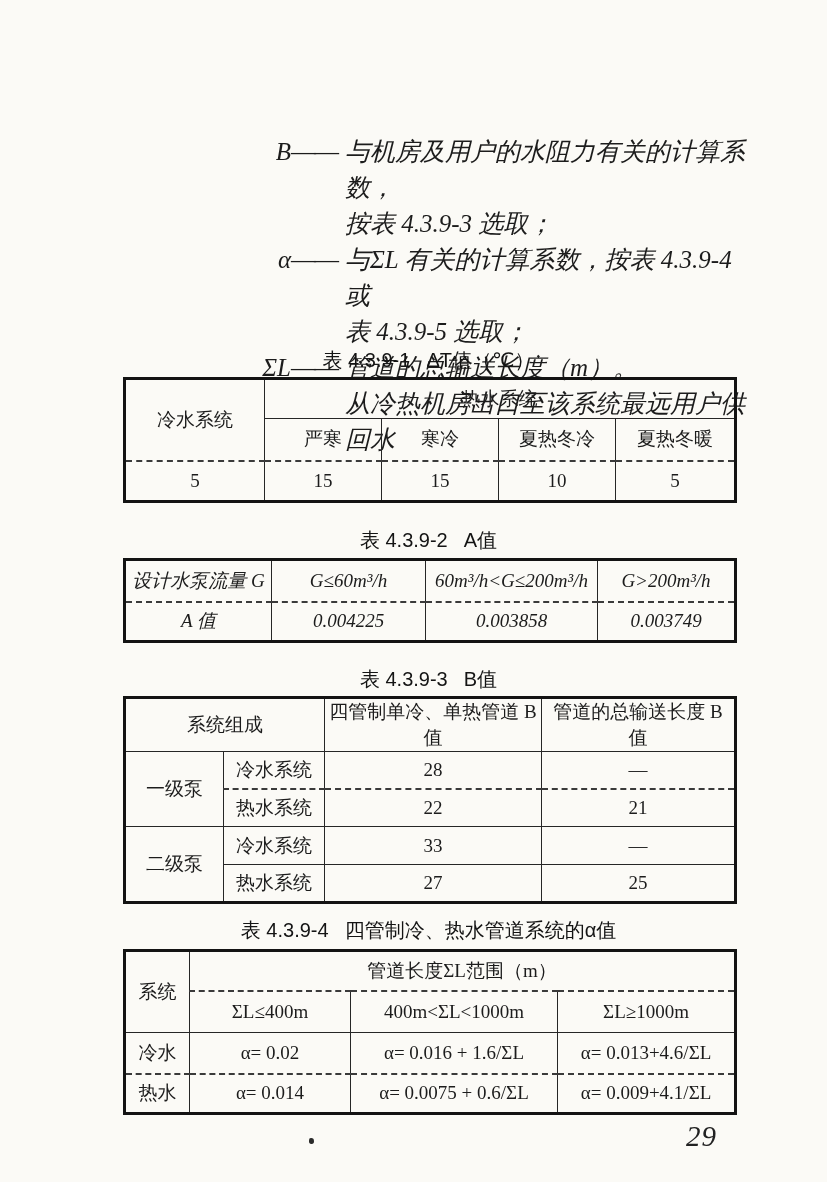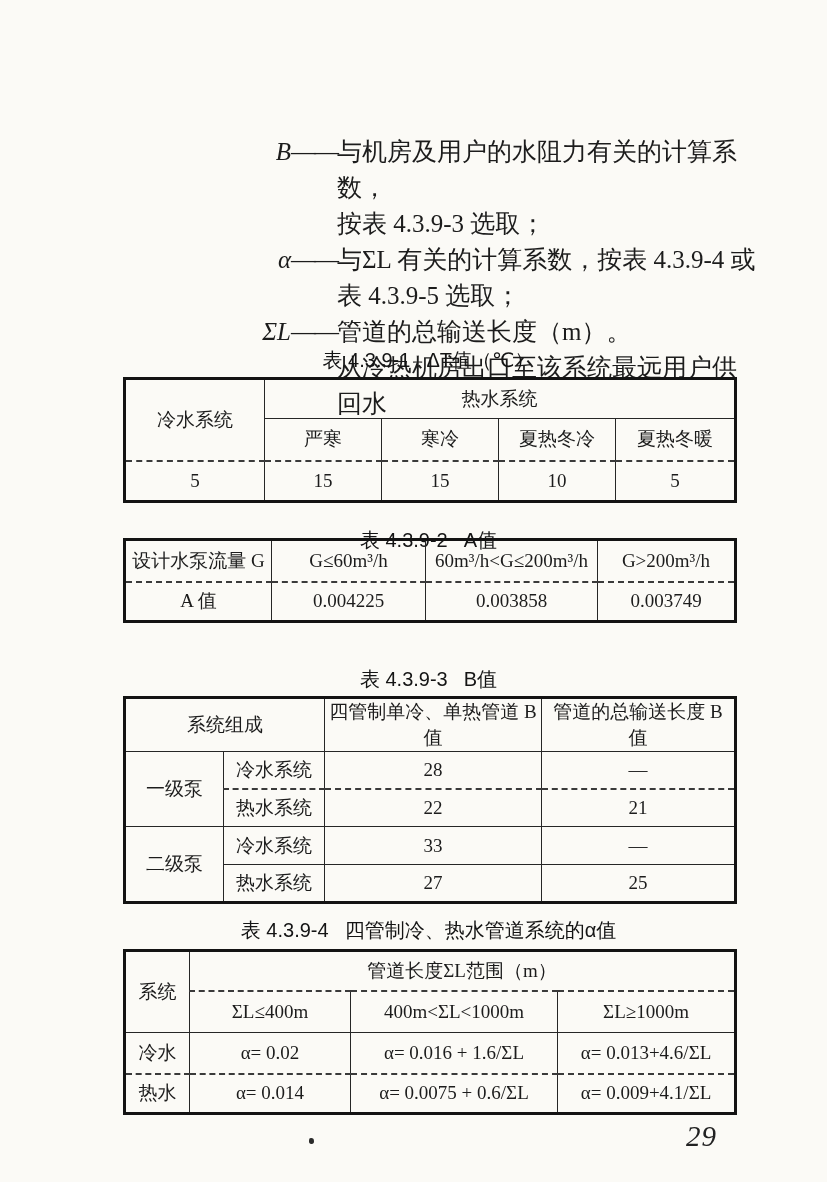--- a/index.html
+++ b/index.html
@@ -12,21 +12,21 @@
     overflow:hidden;
   }
   .page{position:absolute;inset:0;}
 
   
   .defs{position:absolute;top:134px;left:0;width:760px;font-size:25px;line-height:36px;}
   .def{display:flex;}
   .def-head{width:337px;text-align:right;white-space:nowrap;flex:none;}
   .def-sym{font-style:italic;}
   .def-dash{letter-spacing:-2px;}
-  .def-body{}
+  .def-body{margin-left:8px;font-style:italic;}
 
   
   .cap{
     position:absolute;left:123px;width:611px;text-align:center;
     font-family:"Liberation Sans","DejaVu Sans",sans-serif;
     font-weight:normal;font-size:20px;color:#141414;white-space:nowrap;
   }
   .cap .cap-no{margin-right:16px;}
 
   
@@ -114,21 +114,21 @@
       <td class="dt">10</td>
       <td class="dt">5</td>
     </tr>
   </tbody>
     </table>
 
   <div class="cap" style="top:527px;">
     <span class="cap-no">表 4.3.9-2</span><span>A值</span>
   </div>
 
-  <table class="t" style="top:538px;">
+  <table class="t" style="top:558px;font-style:italic;">
     <colgroup>
         <col style="width:147px">
         <col style="width:154px">
         <col style="width:172px">
         <col style="width:138px">
       </colgroup>
     <tbody>
         <tr style="height:42px">
       <td>设计水泵流量 G</td>
       <td class="sup">G≤60m³/h</td>

